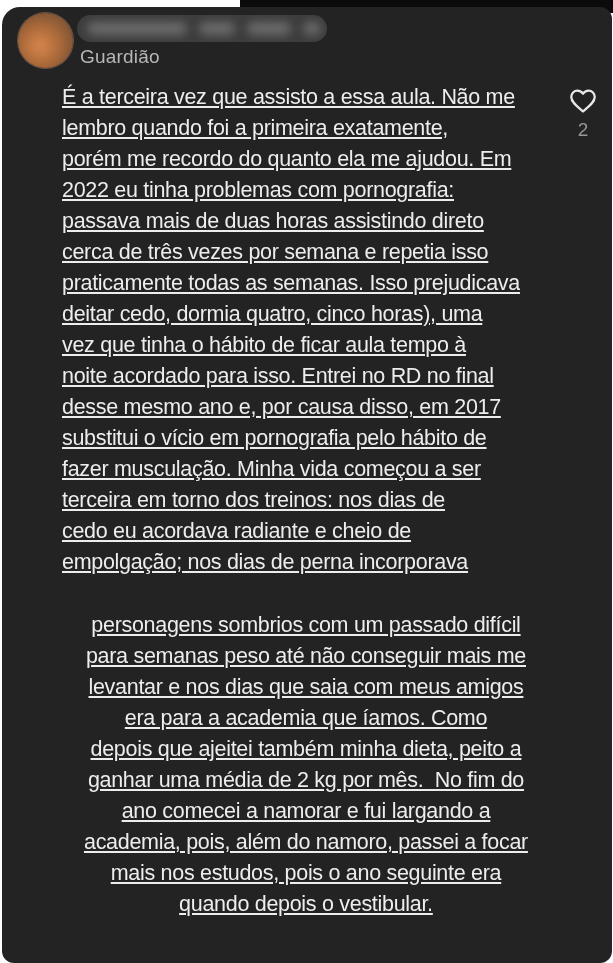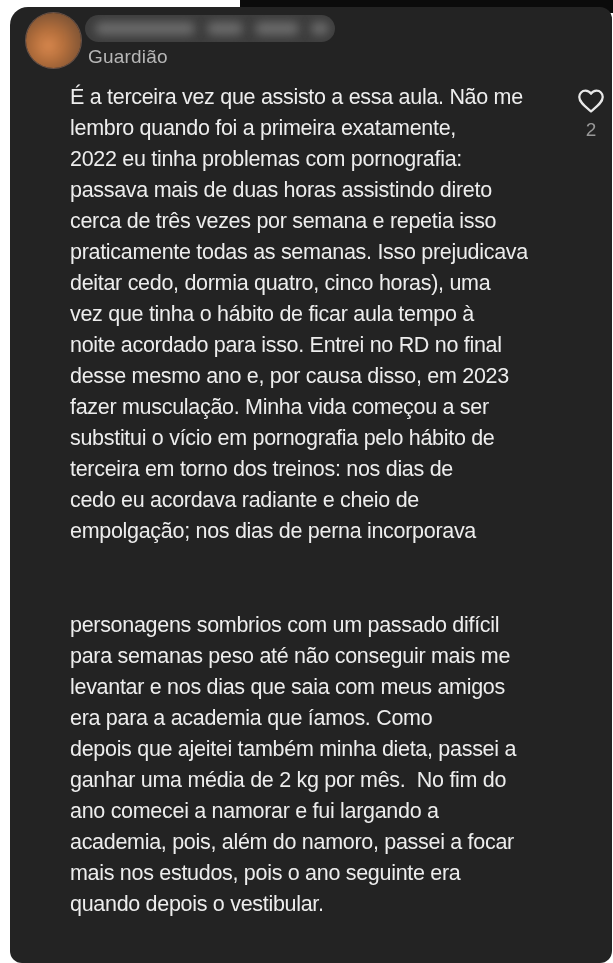--- a/index.html
+++ b/index.html
@@ -10,21 +10,20 @@
   }
   .top-sliver{
     position:absolute;left:240px;top:0;width:373px;height:13px;
     background:#0b0b0b;border-radius:0 0 0 4px;
   }
   .card{
     position:absolute;left:2px;top:7px;right:1px;bottom:0;
     background:#232323;
     border-radius:18px 12px 12px 12px;
     overflow:hidden;
-    margin-left:8px;
   }
   
   .avatar{
     position:absolute;left:16px;top:6px;width:55px;height:55px;
     border-radius:50%;overflow:hidden;
     box-shadow:0 0 0 1px rgba(235,170,140,.35);
   }
   .avatar-inner{
     position:absolute;inset:-6px;
     background:
@@ -54,24 +53,24 @@
     background:none;border:none;padding:0;cursor:pointer;
     display:flex;align-items:center;justify-content:center;
   }
   .like-count{
     position:absolute;left:562px;top:112px;width:38px;
     text-align:center;font-size:19px;color:#989898;
   }
   
   .comment-a,.comment-b{position:absolute;color:#ededed;}
   .comment-a{left:60px;top:75px;height:524px;overflow:hidden;}
-  .comment-b{left:60px;top:603px;}
+  .comment-b{left:82px;top:603px;text-align:center;}
   .line{
     font-size:21.5px;line-height:31px;letter-spacing:-0.3px;
-    white-space:pre;font-weight:400;
+    white-space:pre;font-weight:400;text-decoration:underline;
   }
 </style>
 </head>
 <body>
 
 <div class="top-sliver"></div>
 
 <div class="card">
 
   <div class="avatar">
@@ -92,40 +91,41 @@
       <svg width="32" height="30" viewBox="0 0 24 22" fill="none">
         <path d="M12 19.6C7.3 15.6 3.2 12.5 3.2 8.7 3.2 6 5.3 4 7.8 4c1.7 0 3.3.9 4.2 2.3C12.9 4.9 14.5 4 16.2 4c2.5 0 4.6 2 4.6 4.7 0 3.8-4.1 6.9-8.8 10.9z" stroke="#e8e8e8" stroke-width="1.7" stroke-linejoin="round"></path>
       </svg>
     </span>
   </button>
   <div class="like-count">2</div>
 
   <div class="comment-a">
       <div class="line">É a terceira vez que assisto a essa aula. Não me</div>
       <div class="line">lembro quando foi a primeira exatamente,</div>
+      <div class="line">porém me recordo do quanto ela me ajudou. Em</div>
       <div class="line">2022 eu tinha problemas com pornografia:</div>
       <div class="line">passava mais de duas horas assistindo direto</div>
       <div class="line">cerca de três vezes por semana e repetia isso</div>
       <div class="line">praticamente todas as semanas. Isso prejudicava</div>
       <div class="line">deitar cedo, dormia quatro, cinco horas), uma</div>
       <div class="line">vez que tinha o hábito de ficar aula tempo à</div>
       <div class="line">noite acordado para isso. Entrei no RD no final</div>
-      <div class="line">desse mesmo ano e, por causa disso, em 2023</div>
+      <div class="line">desse mesmo ano e, por causa disso, em 2017</div>
+      <div class="line">substitui o vício em pornografia pelo hábito de</div>
       <div class="line">fazer musculação. Minha vida começou a ser</div>
-      <div class="line">substitui o vício em pornografia pelo hábito de</div>
       <div class="line">terceira em torno dos treinos: nos dias de</div>
       <div class="line">cedo eu acordava radiante e cheio de</div>
       <div class="line">empolgação; nos dias de perna incorporava</div>
     </div>
   <div class="comment-b">
       <div class="line">personagens sombrios com um passado difícil</div>
       <div class="line">para semanas peso até não conseguir mais me</div>
       <div class="line">levantar e nos dias que saia com meus amigos</div>
       <div class="line">era para a academia que íamos. Como</div>
-      <div class="line">depois que ajeitei também minha dieta, passei a</div>
+      <div class="line">depois que ajeitei também minha dieta, peito a</div>
       <div class="line">ganhar uma média de 2 kg por mês.  No fim do</div>
       <div class="line">ano comecei a namorar e fui largando a</div>
       <div class="line">academia, pois, além do namoro, passei a focar</div>
       <div class="line">mais nos estudos, pois o ano seguinte era</div>
       <div class="line">quando depois o vestibular.</div>
     </div>
 
 </div>
 
 </body></html>

